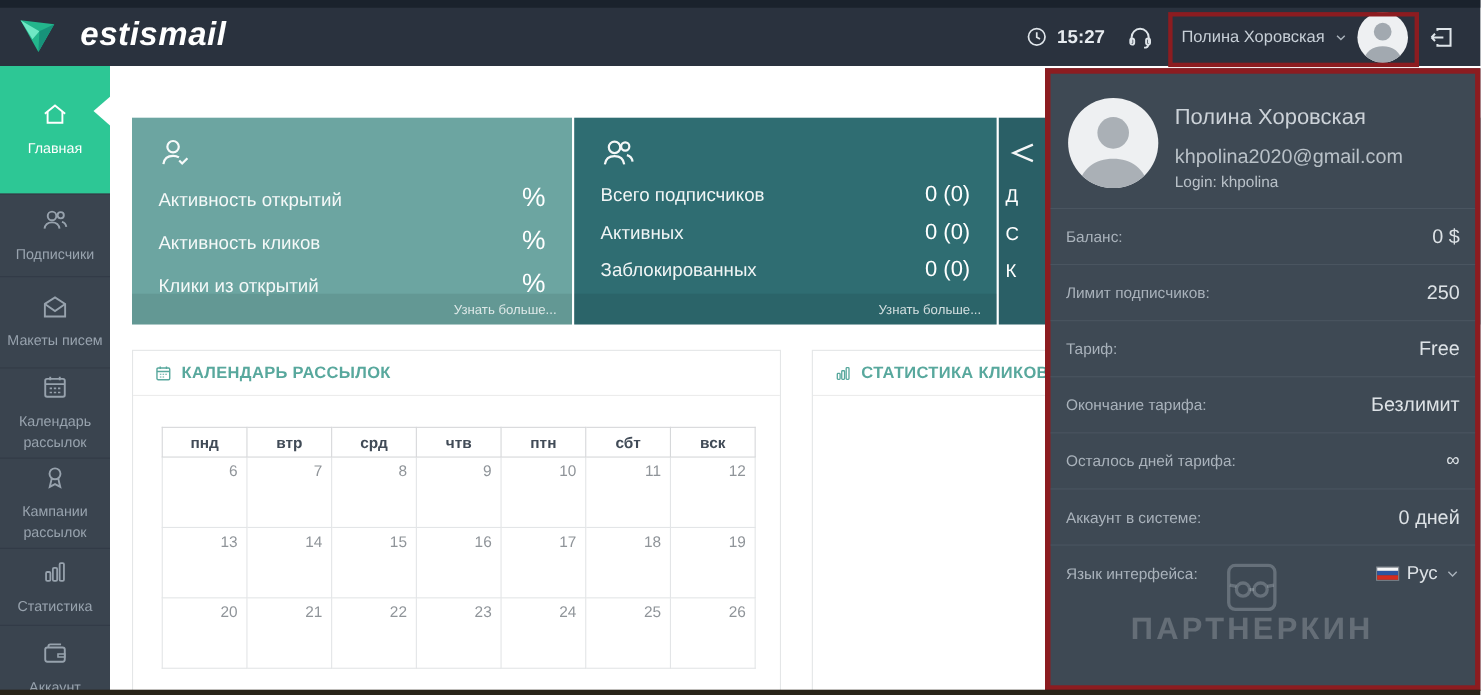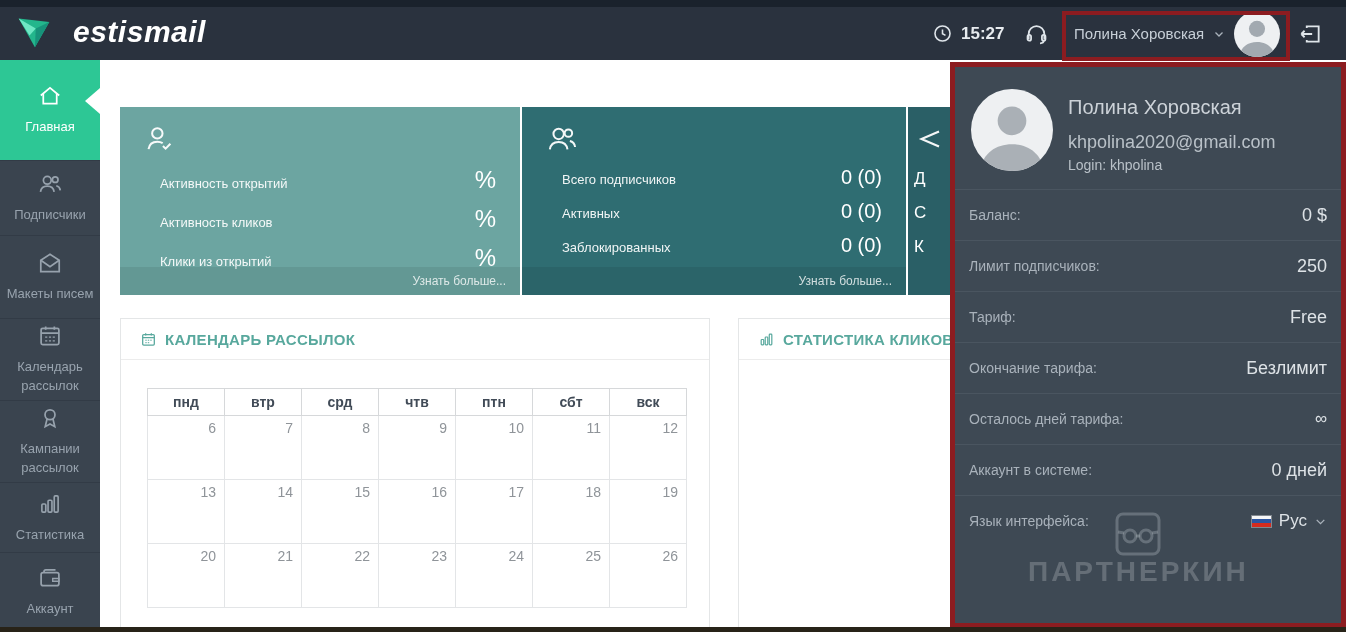--- a/index.html
+++ b/index.html
@@ -33,21 +33,21 @@
   .redbox1 { position:absolute; left:1062px; top:11px; width:228px; height:50px;
     border:4px solid #8c1c20; z-index:9; pointer-events:none; }
 
   
   .sidebar { position:absolute; left:0; top:60px; width:100px; height:572px;
     background:#3a444f; z-index:5; }
   .s-item { position:relative; display:flex; flex-direction:column;
     align-items:center; justify-content:center; gap:9px; padding:0 5px;
     color:#97a2ad; text-align:center; cursor:pointer; }
   .s-item + .s-item { border-top:1px solid #323b46; }
-  .s-item:nth-child(1){height:100px} .s-item:nth-child(2){height:75px}
+  .s-item:nth-child(1){height:116px} .s-item:nth-child(2){height:75px}
   .s-item:nth-child(3){height:83px}  .s-item:nth-child(4){height:82px}
   .s-item:nth-child(5){height:82px}  .s-item:nth-child(6){height:70px}
   .s-item:nth-child(7){height:78px}
   .s-label { font-size:13px; line-height:1.45; color:#98a3ae; }
   .s-icon { display:flex; color:#97a2ad; }
   .s-item.active { background:#2dc795; }
   .s-item.active .s-label, .s-item.active .s-icon { color:#fff; }
   .s-item.active::after { content:""; position:absolute; right:0; top:28px;
     border-top:13px solid transparent; border-bottom:13px solid transparent;
     border-right:15px solid #fff; }
@@ -55,21 +55,21 @@
   
   .cards { position:absolute; left:120px; top:107px; width:1226px; height:188px;
     display:flex; gap:2px; z-index:1; }
   .card { position:relative; color:#fff; padding:16px 24px 0 24px; }
   .card-activity { width:400px; background:#6ca5a1; }
   .card-subscribers { width:384px; background:#2f6d72; }
   .card-partial { flex:1; background:#2a5f66; padding-left:6px; }
   .card-ico { display:flex; color:#fff; opacity:.95; margin-bottom:4px; }
   .crow { display:flex; justify-content:space-between; align-items:baseline;
     margin-top:11px; }
-  .crow .lbl { font-size:13px; color:rgba(255,255,255,.93);margin-left:16px; }
+  .crow .lbl { font-size:17px; color:rgba(255,255,255,.93); }
   .val-pct { font-size:24px; font-weight:400; }
   .val-cnt { font-size:20px; font-weight:400; }
   .cfoot { position:absolute; left:0; right:0; bottom:0; height:28px;
     background:rgba(0,0,0,.08); color:rgba(255,255,255,.78); font-size:12px;
     line-height:28px; text-align:right; padding-right:14px; cursor:pointer; }
   .pletter { font-size:17px; margin-top:14px; }
 
   
   .wcard { position:absolute; background:#fff; border:1px solid #e4e6e7; }
   .wcard-cal { left:120px; top:318px; width:590px; height:400px; }

